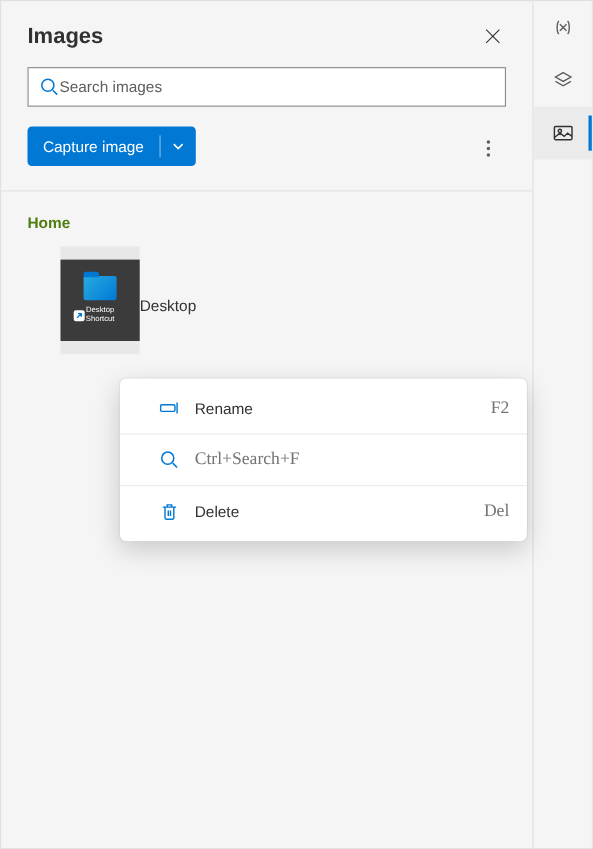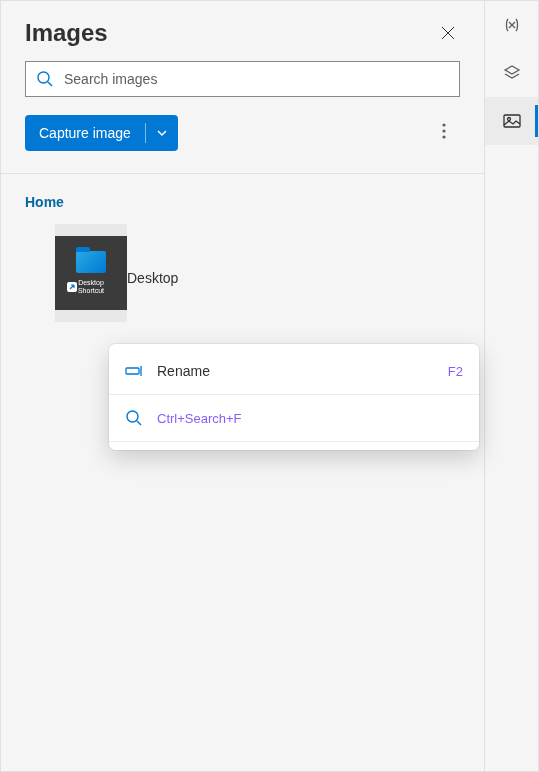--- a/index.html
+++ b/index.html
@@ -49,21 +49,21 @@
       width: 3px;
       background: #0078d4;
     }
     .header {
       display: flex;
       align-items: center;
       justify-content: space-between;
       padding: 18px 22px 14px 24px;
     }
     .header h1 {
-      font-size: 24px;
+      font-size: 20px;
       font-weight: 600;
       color: #323130;
     }
     .close-btn {
       width: 28px;
       height: 28px;
       display: flex;
       align-items: center;
       justify-content: center;
       cursor: pointer;
@@ -72,36 +72,35 @@
     .search-wrap {
       padding: 0 24px 18px 24px;
     }
     .search-box {
       display: flex;
       align-items: center;
       border: 1px solid #8a8886;
       background: #fff;
       height: 36px;
       padding: 0 10px;
-      gap: 10px;
     }
     .search-box input {
       border: none;
       outline: none;
       flex: 1;
       font-size: 14px;
       color: #323130;
       background: transparent;
     }
     .search-box input::placeholder {
       color: #605e5c;
     }
     .toolbar {
       display: flex;
-      align-items: flex-start;
+      align-items: flex-end;
       justify-content: space-between;
       padding: 0 24px 18px 24px;
     }
     .capture-btn {
       display: flex;
       align-items: stretch;
       background: #0078d4;
       color: #fff;
       border-radius: 4px;
       overflow: hidden;
@@ -140,21 +139,21 @@
       background: #e1e1e1;
       margin: 4px 0 0 0;
     }
     .content {
       padding: 20px 24px;
       position: relative;
     }
     .section-title {
       font-size: 14px;
       font-weight: 600;
-      color: #0369a1;
+      color: #4d7c0f;
       margin-bottom: 14px;
     }
     .thumb-grid {
       display: flex;
       gap: 16px;
       padding-left: 30px;
     }
     .thumb-item {
       display: flex;
       flex-direction: row;
@@ -233,38 +232,40 @@
       box-shadow: 0 8px 24px rgba(0,0,0,0.18), 0 0 0 1px rgba(0,0,0,0.05);
       padding: 6px 0;
     }
     .menu-item {
       display: flex;
       align-items: center;
       height: 42px;
       padding: 0 16px;
       cursor: pointer;
       gap: 14px;
+      margin-left: 20px;
     }
     .menu-item-icon {
       width: 18px;
       height: 18px;
       color: #0078d4;
       display: flex;
       align-items: center;
       justify-content: center;
       flex-shrink: 0;
     }
     .menu-item-label {
       flex: 1;
       font-size: 14px;
       color: #323130;
     }
     .menu-item-shortcut {
-      font-size: 13px;
-      color: #8b5cf6;
+      font-size: 16px;
+      color: #737373;
+      font-family: Liberation Serif, serif;
     }
     .menu-sep {
       height: 1px;
       background: #edebe9;
       margin: 2px 0;
     }
   </style>
 </head>
 <body>
 
@@ -349,20 +350,33 @@
       <div class="menu-item">
         <div class="menu-item-icon">
           <svg width="18" height="18" viewBox="0 0 18 18" fill="none" stroke="#0078d4" stroke-width="1.4">
             <circle cx="7.5" cy="7.5" r="5.5"></circle>
             <line x1="12" y1="12" x2="16" y2="16"></line>
           </svg>
         </div>
         <div class="menu-item-shortcut">Ctrl+Search+F</div>
       </div>
       <div class="menu-sep"></div>
+      <div class="menu-item">
+        <div class="menu-item-icon">
+          <svg width="18" height="18" viewBox="0 0 18 18" fill="none" stroke="#0078d4" stroke-width="1.3">
+            <path d="M3 5h12"></path>
+            <path d="M5 5v10a1 1 0 0 0 1 1h6a1 1 0 0 0 1-1V5"></path>
+            <path d="M7 5V3h4v2"></path>
+            <line x1="8" y1="8" x2="8" y2="13"></line>
+            <line x1="10" y1="8" x2="10" y2="13"></line>
+          </svg>
+        </div>
+        <div class="menu-item-label">Delete</div>
+        <div class="menu-item-shortcut">Del</div>
+      </div>
     </div>
 
   </div>
 </div>
 
 <div class="side-rail">
   <div class="side-rail-item">
     <svg width="20" height="20" viewBox="0 0 20 20" fill="none" stroke="#605e5c" stroke-width="1.3">
       <path d="M6 4 C4 6 4 14 6 16"></path>
       <path d="M14 4 C16 6 16 14 14 16"></path>

